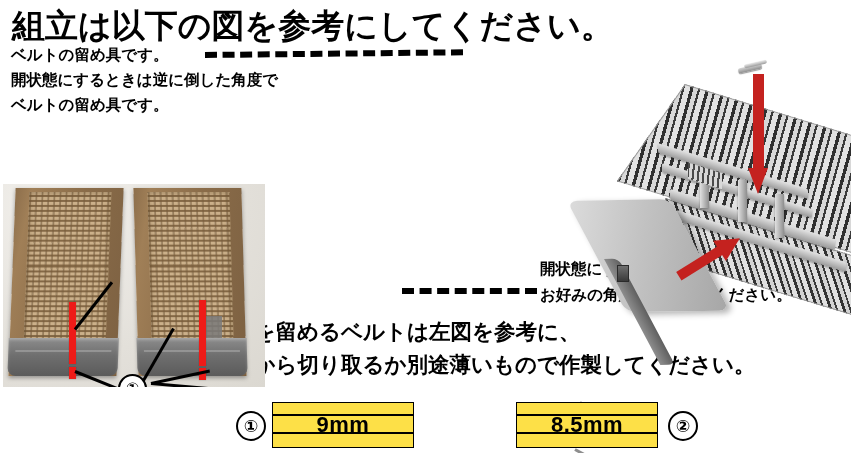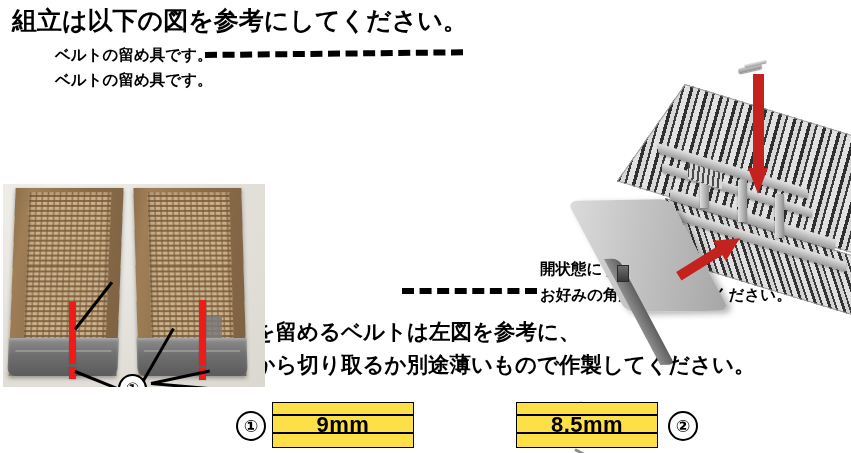--- a/index.html
+++ b/index.html
@@ -9,29 +9,29 @@
     font-family:"Liberation Sans","DejaVu Sans",sans-serif;
     color:#111;
     overflow:hidden;
     position:relative;
   }
   #stage{position:relative;width:851px;height:453px;overflow:hidden;background:#fff;}
 
   
   .heading{
     position:absolute;left:12px;top:4px;
-    font-size:25px;font-weight:700;letter-spacing:0px;
+    font-size:33px;font-weight:700;letter-spacing:0px;
     white-space:nowrap;color:#000;
   }
   .note-left{
     position:absolute;left:11px;top:42px;
     font-size:15.5px;font-weight:700;line-height:25px;color:#000;
     white-space:nowrap;
   }
-  .note-left div{white-space:nowrap;margin-left:44px;}
+  .note-left div{white-space:nowrap;}
 
   .note-right{
     position:absolute;left:540px;top:256px;
     font-size:15.5px;font-weight:700;line-height:26px;color:#000;
     white-space:nowrap;
   }
 
   .note-bottom{
     position:absolute;left:232px;top:316px;
     font-size:21.5px;font-weight:700;line-height:33px;color:#000;
@@ -247,20 +247,21 @@
 </style>
 </head>
 <body>
 
 <div id="stage">
 
   <div class="heading">組立は以下の図を参考にしてください。</div>
 
   <div class="note-left">
     <div>ベルトの留め具です。</div>
+    <div>開状態にするときは逆に倒した角度で</div>
     <div>ベルトの留め具です。</div>
   </div>
 
   <div class="dash dash-top"></div>
 
   <div class="note-right">
     <div>開状態にするときは</div>
     <div>お好みの角度で接着してください。</div>
   </div>
 

